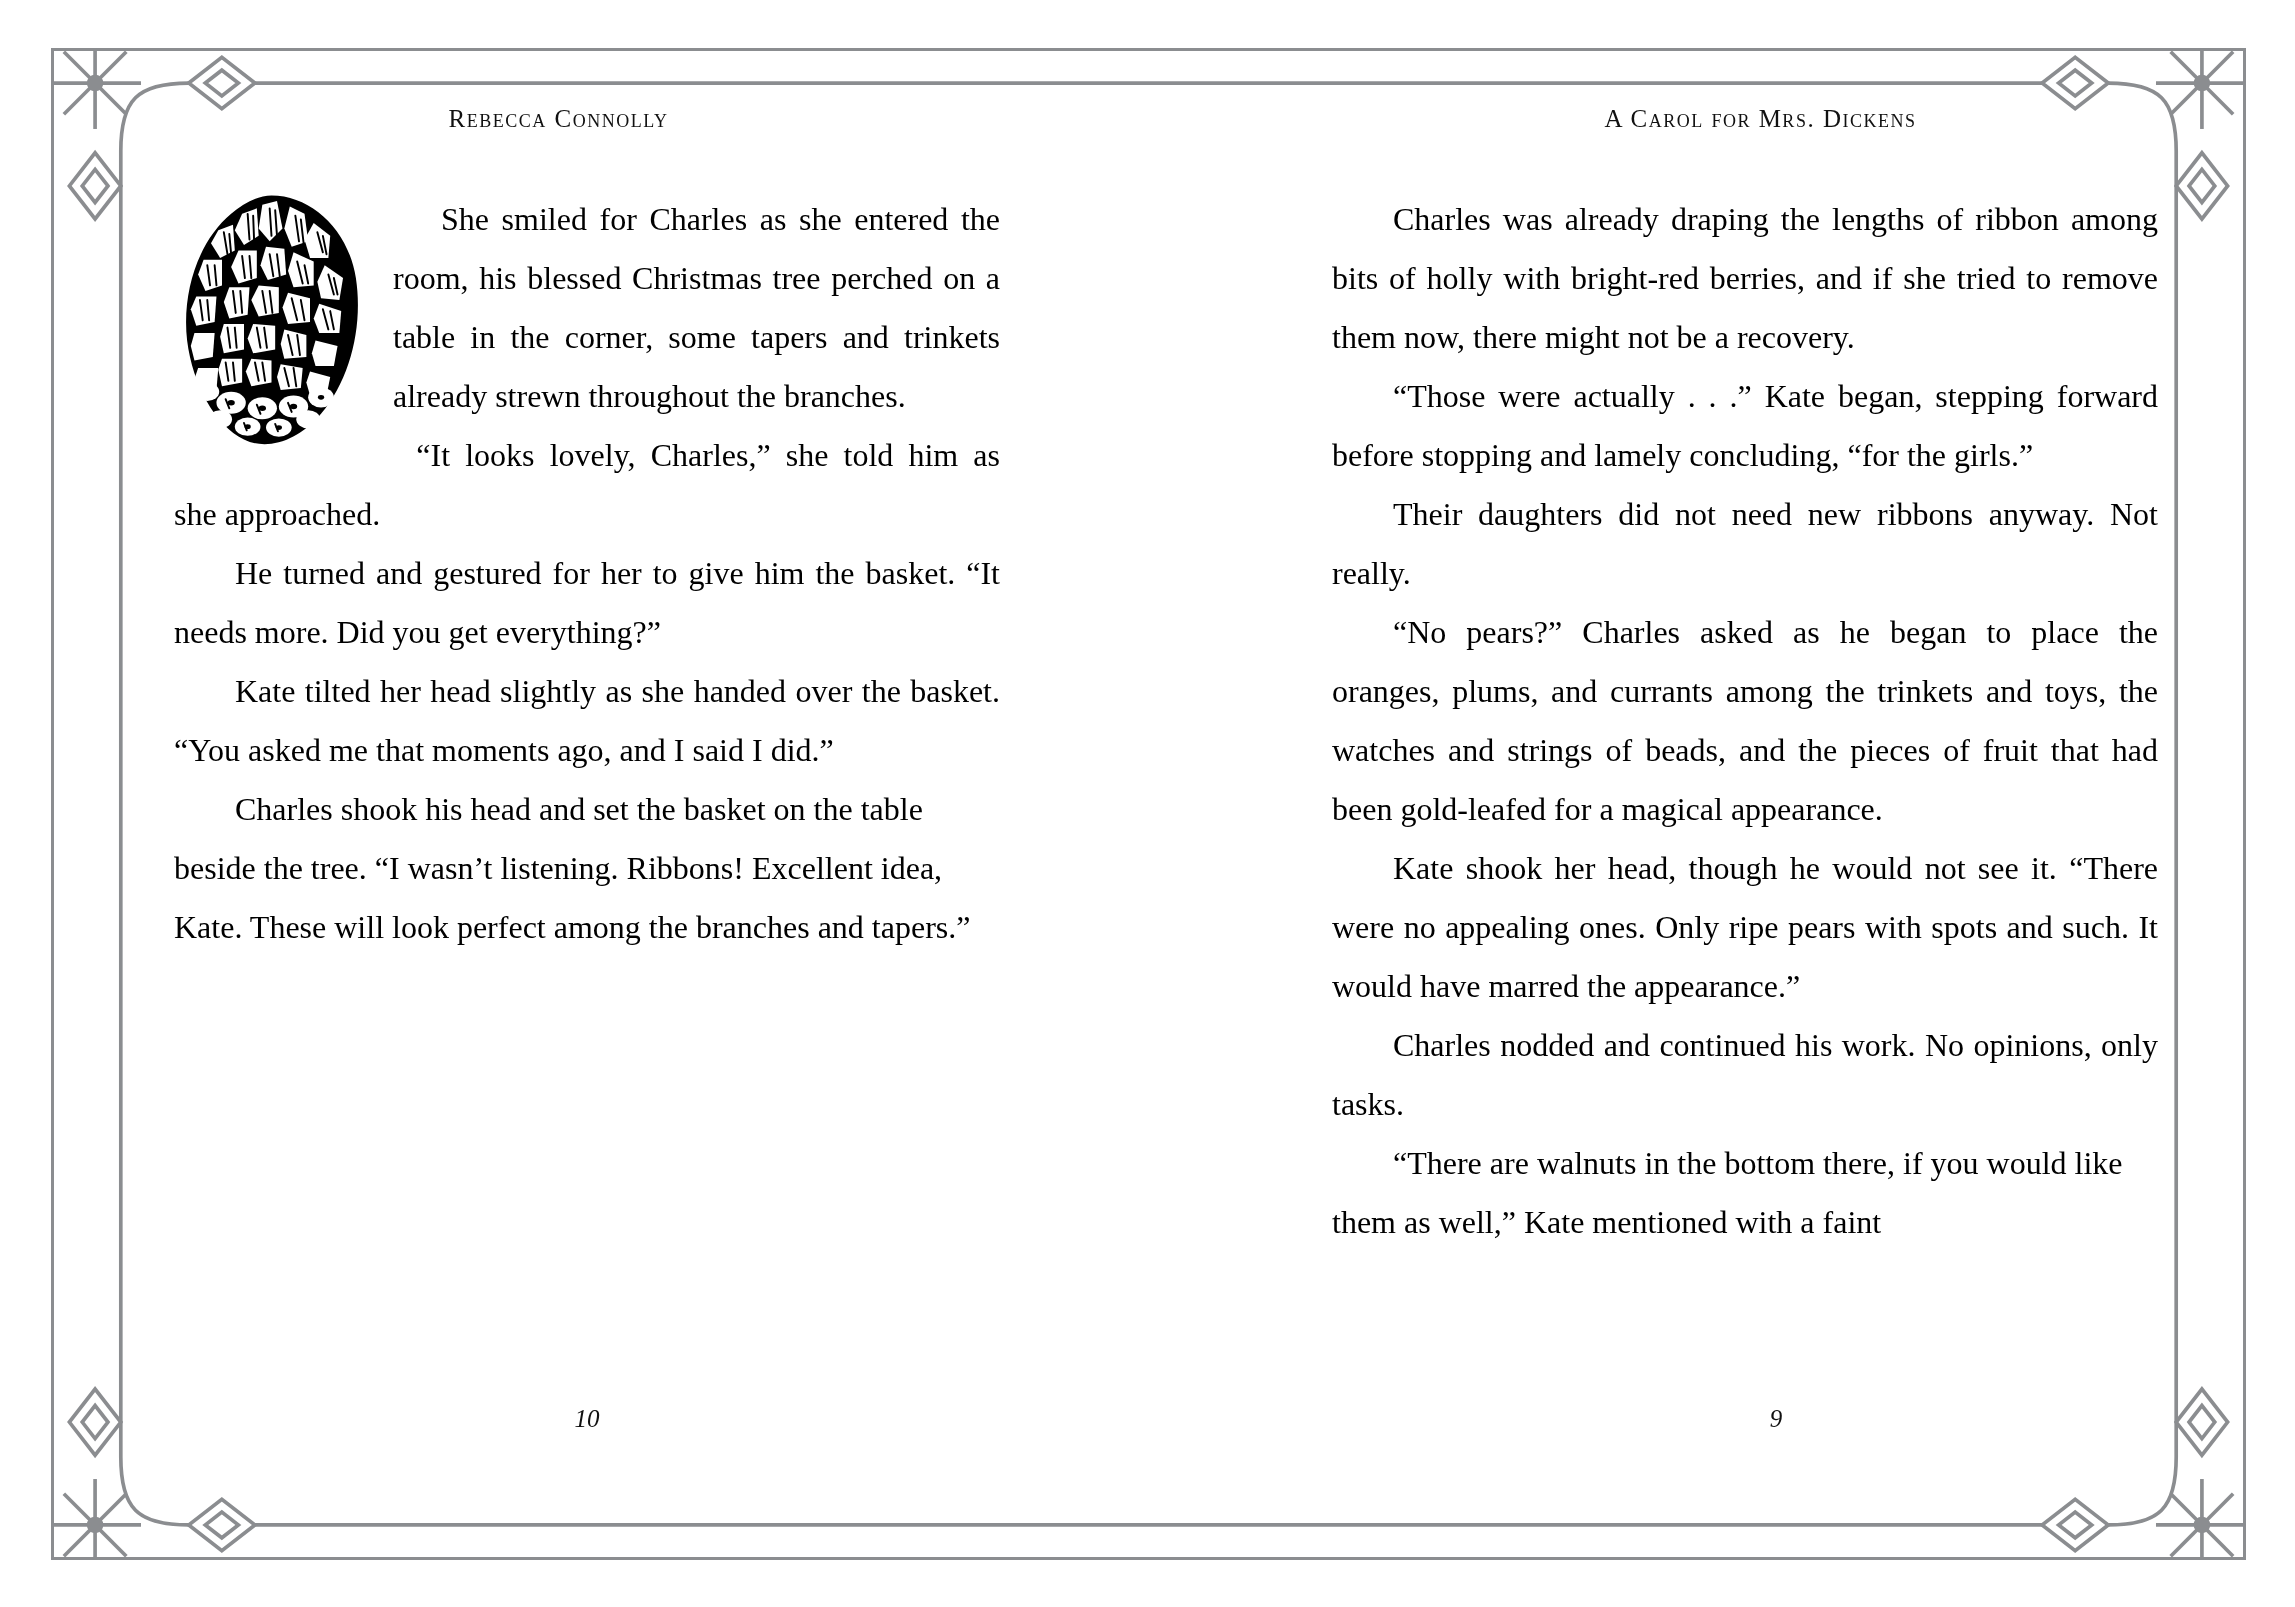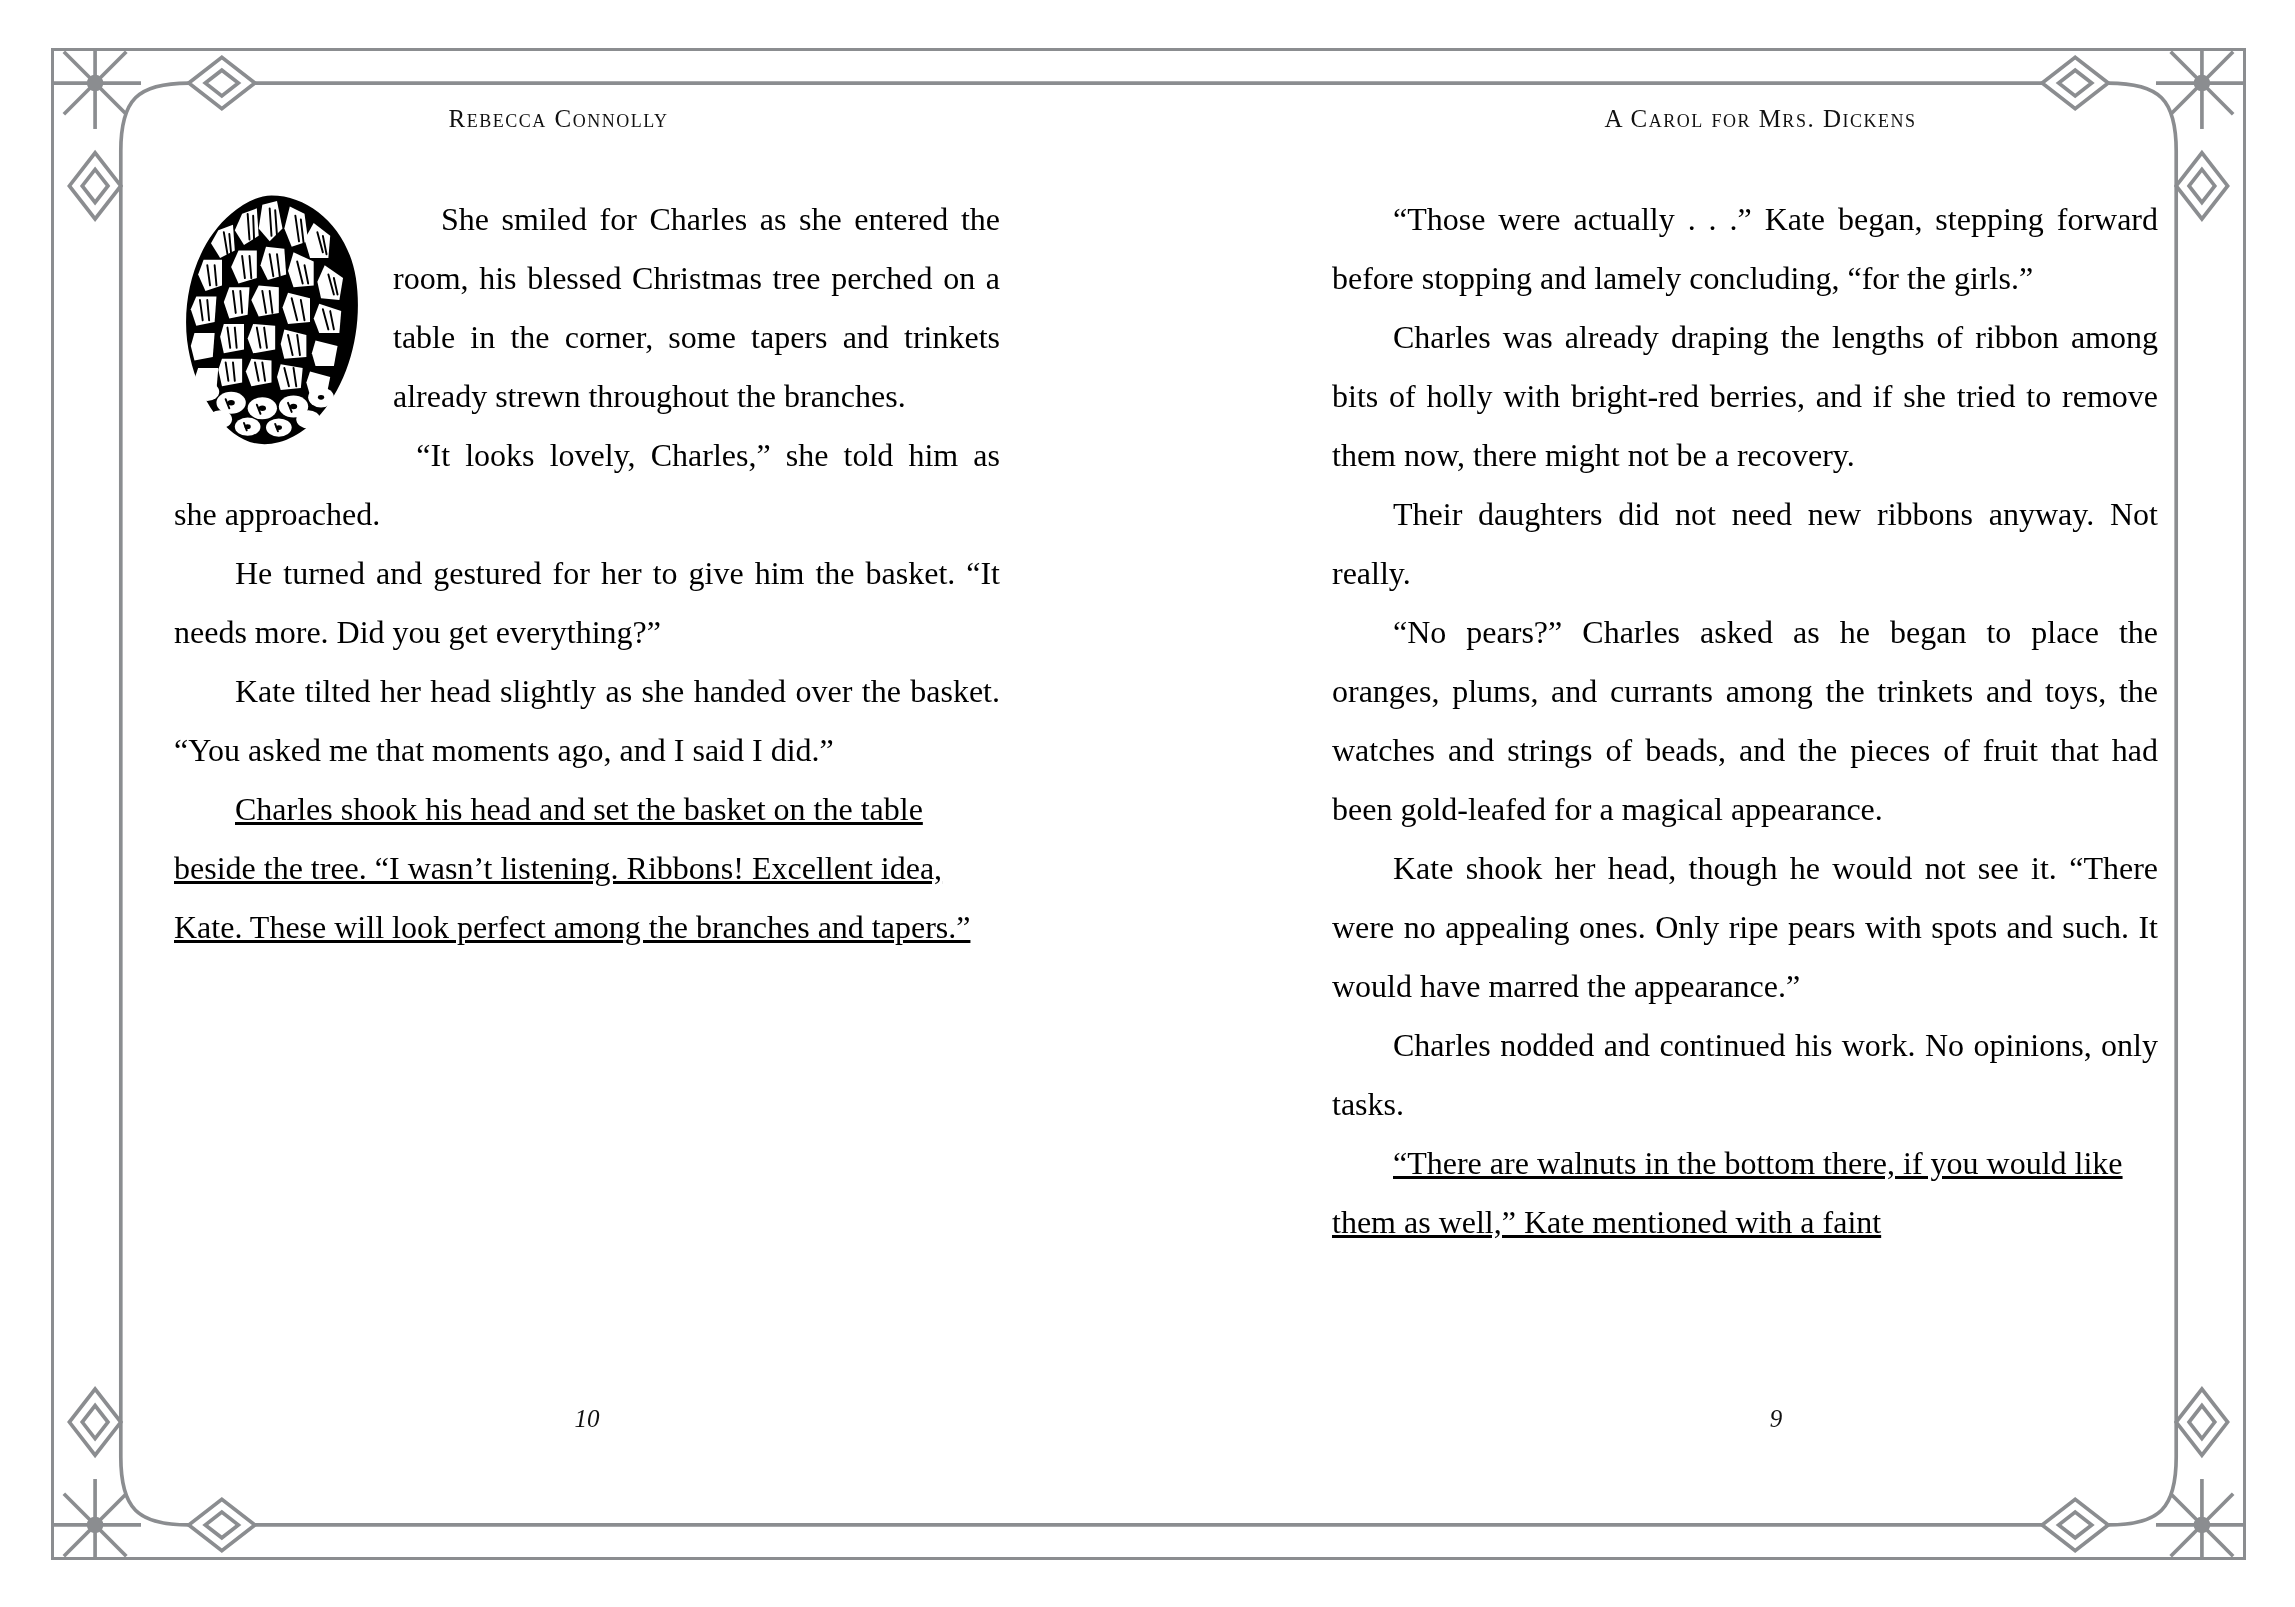--- a/index.html
+++ b/index.html
@@ -69,21 +69,21 @@
     line-height: 59px;
     text-align: justify;
     text-justify: inter-word;
     hyphens: none;
   }
   .column p {
     margin: 0;
     text-indent: 61px;
   }
   .column p.noindent { text-indent: 0; }
-  .column p:last-child { text-align: left; text-decoration: underline; }
+  .column p:last-child { text-align: left; }
 
   
   .pinecone {
     float: left;
     width: 195px;
     height: 266px;
     margin: 0 24px 5.5px 0;
     shape-outside: circle(50% at 50% 50%);
   }
   .pinecone svg { display: block; width: 100%; height: 100%; }
@@ -274,22 +274,22 @@
       <p>Charles shook his head and set the basket on the table beside the tree. “I wasn’t listening. Ribbons! Excellent idea, Kate. These will look perfect among the branches and tapers.”</p>
     </div>
   </div>
 
   <div class="folio folio-left">10</div>
 
   <div class="page page-right">
     <div class="running-head right-head">A Carol for Mrs. Dickens</div>
 
     <div class="column">
+      <p>Charles was already draping the lengths of ribbon among bits of holly with bright-red berries, and if she tried to remove them now, there might not be a recovery.</p>
       <p>“Those were actually . . .” Kate began, stepping forward before stopping and lamely concluding, “for the girls.”</p>
-      <p>Charles was already draping the lengths of ribbon among bits of holly with bright-red berries, and if she tried to remove them now, there might not be a recovery.</p>
       <p>Their daughters did not need new ribbons anyway. Not really.</p>
       <p>“No pears?” Charles asked as he began to place the oranges, plums, and currants among the trinkets and toys, the watches and strings of beads, and the pieces of fruit that had been gold-leafed for a magical appearance.</p>
       <p>Kate shook her head, though he would not see it. “There were no appealing ones. Only ripe pears with spots and such. It would have marred the appearance.”</p>
       <p>Charles nodded and continued his work. No opinions, only tasks.</p>
       <p>“There are walnuts in the bottom there, if you would like them as well,” Kate mentioned with a faint</p>
     </div>
   </div>
 
   <div class="folio folio-right">9</div>
 

